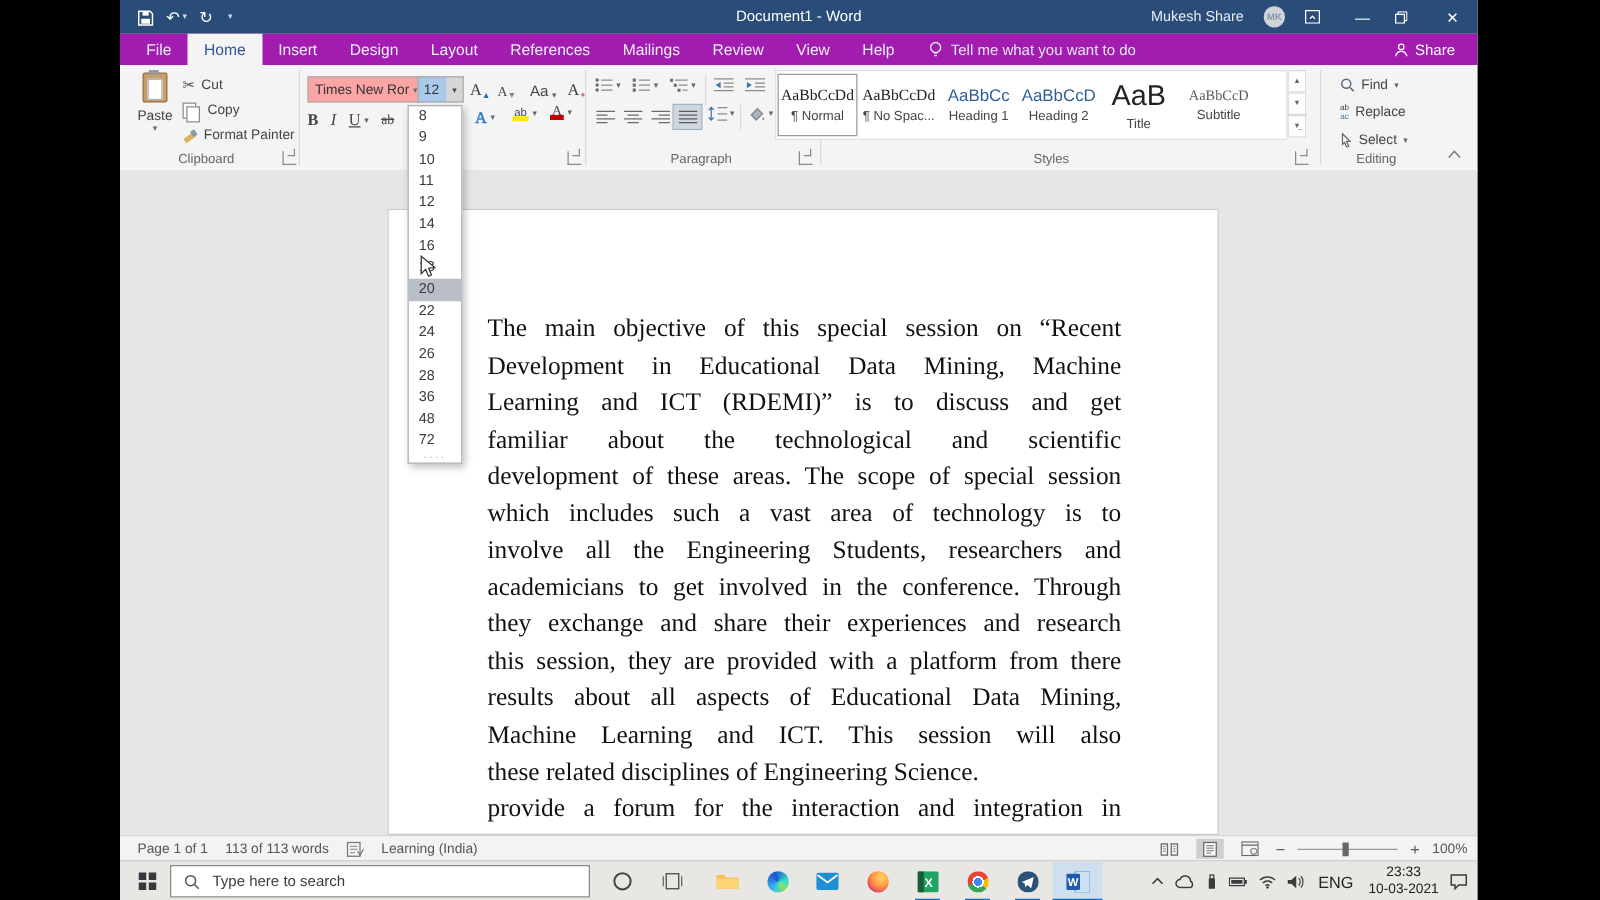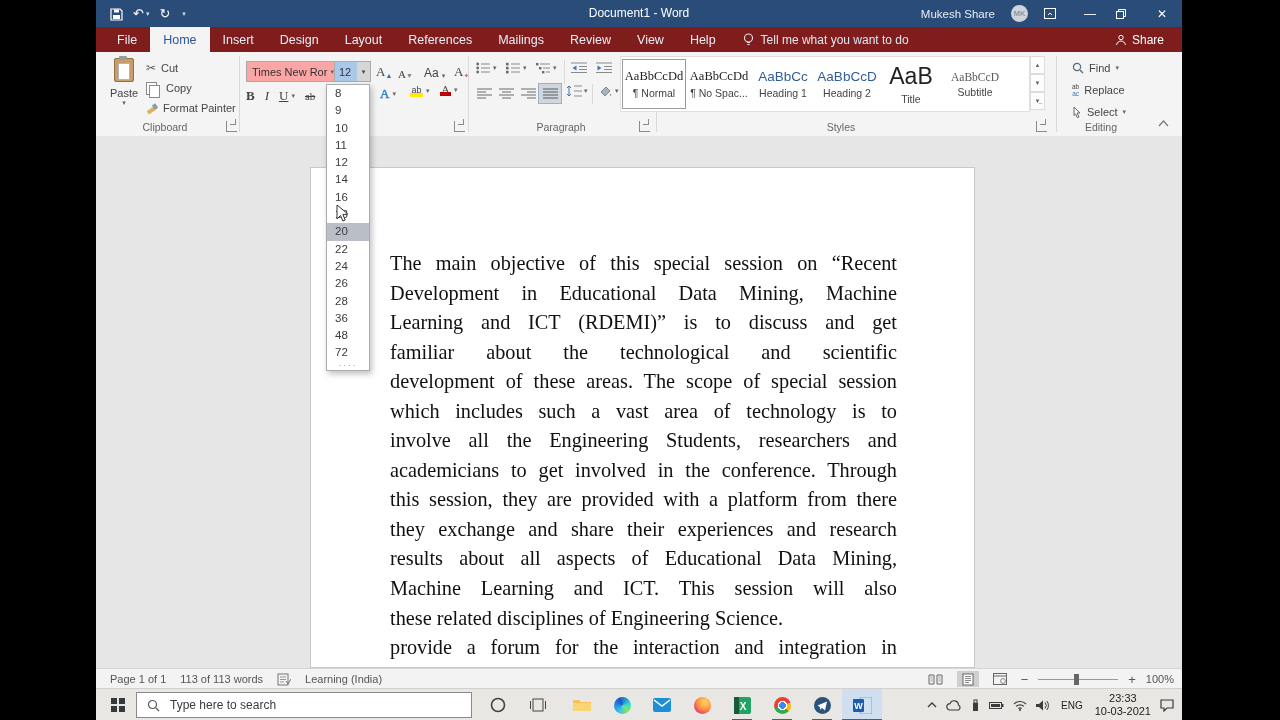--- a/index.html
+++ b/index.html
@@ -13,21 +13,21 @@
   .qbtn{font-size:13px;line-height:16px;color:#fff;display:flex;align-items:center;}
   .tinycaret{font-size:7px;margin-left:2px;color:#cfd8e6;}
   #win-title{left:0;top:0;width:1086px;height:27px;text-align:center;line-height:27px;font-size:12px;color:#fff;}
   #tb-right{right:10px;top:0;height:27px;display:flex;align-items:center;gap:16px;}
   #user-name{font-size:11.5px;color:#e8edf5;}
   #avatar{width:17px;height:17px;border-radius:50%;background:#cfd4da;color:#8b96a5;font-size:7.5px;
     display:flex;align-items:center;justify-content:center;font-weight:bold;}
   .winctl{font-size:12px;color:#fff;width:20px;text-align:center;}
 
   
-  #tabrow{left:0;top:27px;width:1086px;height:25px;background:#7f1d1d;display:flex;align-items:stretch;}
+  #tabrow{left:0;top:27px;width:1086px;height:25px;background:#a21caf;display:flex;align-items:stretch;}
   #tabs{display:flex;margin-left:8px;}
   .tab{color:#e9eef6;font-size:12.5px;padding:0 13px;display:flex;align-items:center;}
   .tab.active{background:#f4f4f4;color:#2b579a;}
   #tellme{display:flex;align-items:center;gap:7px;margin-left:14px;color:#dfe7f2;font-size:12px;}
   #share{position:absolute;right:18px;top:27px;height:25px;display:flex;align-items:center;gap:5px;color:#fff;font-size:12px;}
 
   
   #ribbon{left:0;top:52px;width:1086px;height:84px;background:#f4f4f4;border-bottom:1px solid #d5d5d5;}
   .gdiv{width:1px;top:4px;height:76px;background:#d9d9d9;}
   .glabel{font-size:10.5px;color:#666;top:69px;text-align:center;}
@@ -133,21 +133,21 @@
   .winlogo span{background:#35383c;}
   #searchbox{margin-left:6px;width:336px;height:26px;background:#fff;border:1px solid #8a8a8a;
     display:flex;align-items:center;gap:10px;padding-left:10px;box-sizing:border-box;font-size:12px;color:#3b3b3b;}
   .tkico{width:40px;height:32px;display:flex;align-items:center;justify-content:center;position:relative;}
   .runline{position:absolute;bottom:0;left:10px;right:10px;height:2px;background:#0b6fce;}
   .tkico.activeapp{background:#cfdff0;}
   .tkico.activeapp .runline{left:0;right:0;}
   #tray{position:absolute;right:8px;display:flex;align-items:center;gap:9px;color:#2d2d2d;}
   #clock{font-size:11px;line-height:13px;text-align:center;color:#222;}
   .trayico{display:flex;align-items:center;justify-content:center;}
-  #eng{font-size:10px;color:#222;padding:0 3px;}
+  #eng{font-size:13px;color:#222;padding:0 3px;}
 
   svg{display:block;}
 </style>
 </head>
 <body>
 
 <div id="screen">
 
   <div class="abs" id="titlebar">
     <div class="abs" id="win-title">Document1  -  Word</div>
@@ -508,22 +508,22 @@
     <div class="abs" id="page">
       <div class="abs" id="doctext">
           <div class="docline">The main objective of this special session on “Recent</div>
           <div class="docline">Development in Educational Data Mining, Machine</div>
           <div class="docline">Learning and ICT (RDEMI)” is to discuss and get</div>
           <div class="docline">familiar about the technological and scientific</div>
           <div class="docline">development of these areas. The scope of special session</div>
           <div class="docline">which includes such a vast area of technology is to</div>
           <div class="docline">involve all the Engineering Students, researchers and</div>
           <div class="docline">academicians to get involved in the conference. Through</div>
+          <div class="docline">they exchange and share their experiences and research</div>
           <div class="docline">this session, they are provided with a platform from there</div>
-          <div class="docline">they exchange and share their experiences and research</div>
           <div class="docline">results about all aspects of Educational Data Mining,</div>
           <div class="docline">Machine Learning and ICT. This session will also</div>
           <div class="docline last">these related disciplines of Engineering Science.</div>
           <div class="docline">provide a forum for the interaction and integration in</div>
         </div>
     </div>
   </div>
 
   <div class="abs" id="size-dropdown">
     <div id="size-list">

